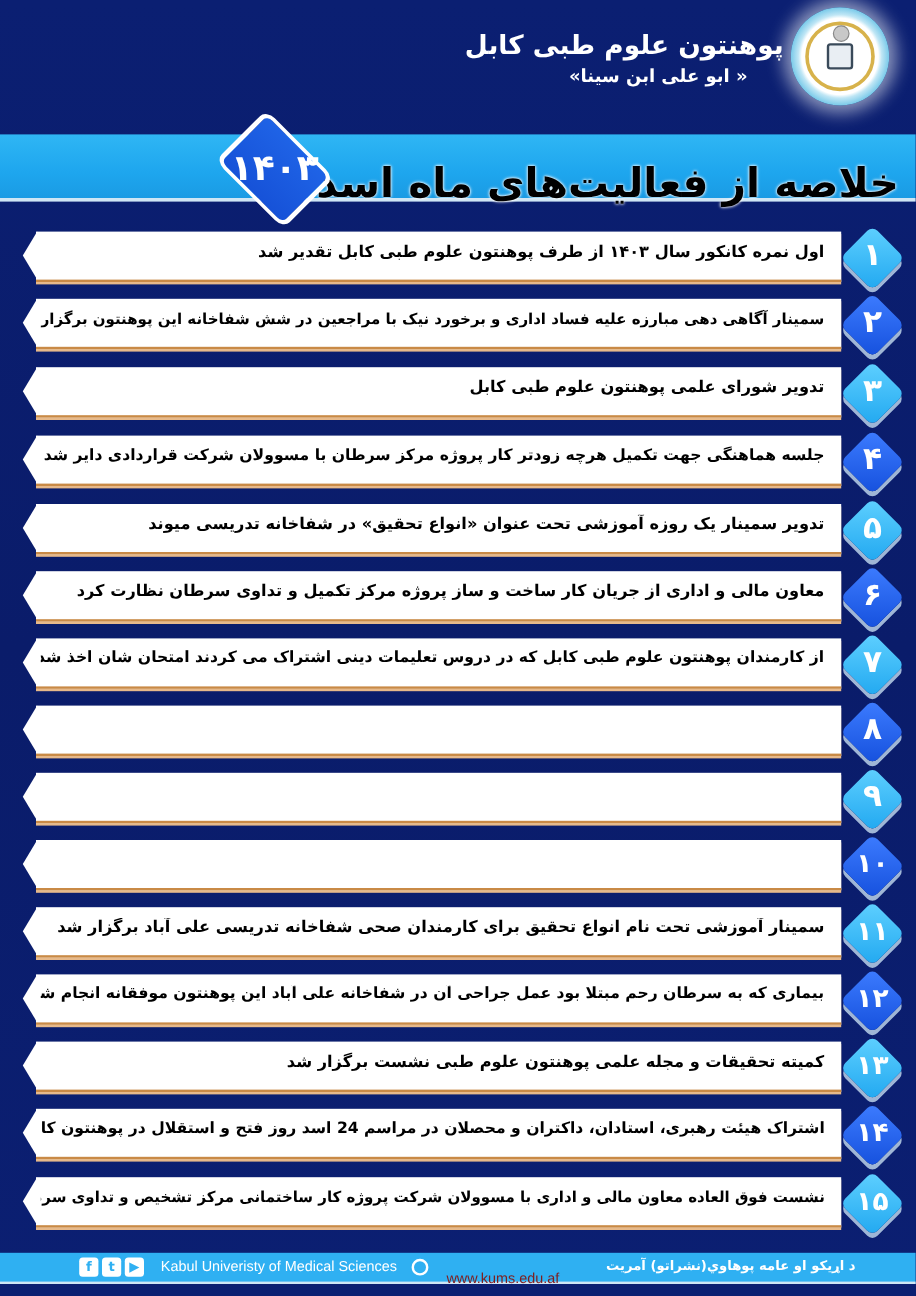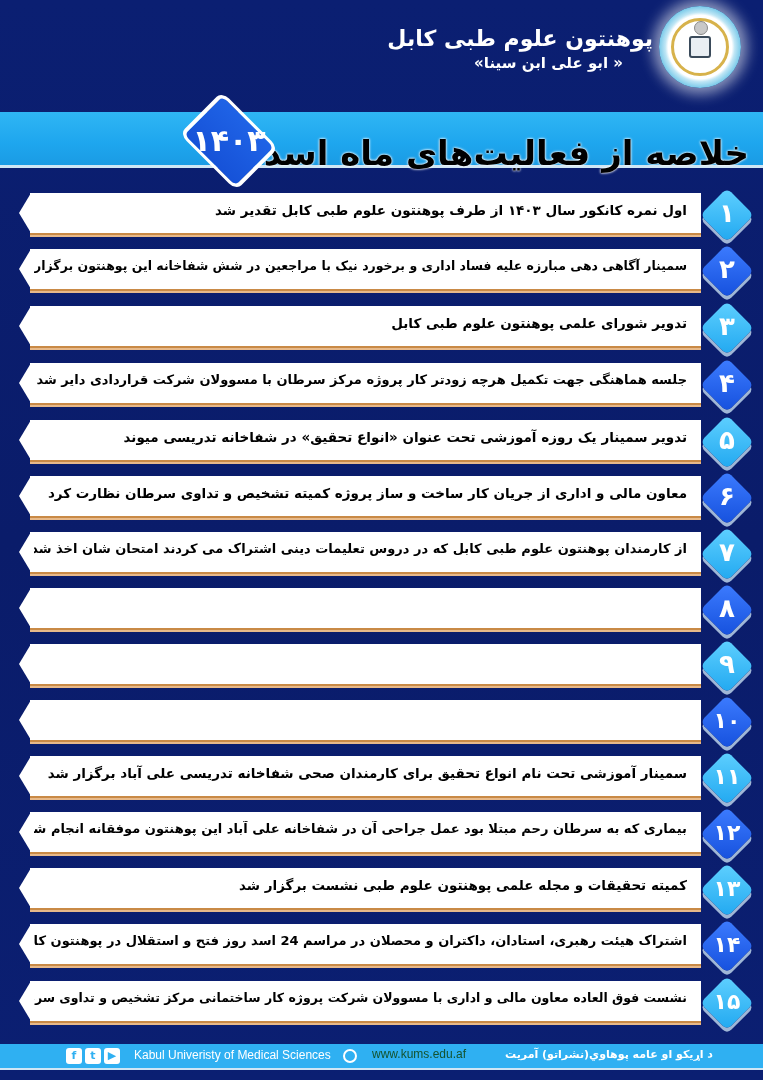--- a/index.html
+++ b/index.html
@@ -124,21 +124,21 @@
   }
   .footer .name {
     position: absolute; left: 134px; top: 4px; color: #fff; font-size: 12px;
     font-family: "Liberation Sans", sans-serif; white-space: nowrap;
   }
   .footer .globe {
     position: absolute; left: 343px; top: 5px; width: 14px; height: 14px; border-radius: 50%;
     border: 2px solid #fff; box-sizing: border-box;
   }
   .footer .web {
-    position: absolute; left: 372px; top: 3px; color: #14532d; font-size: 12px;
+    position: absolute; left: 372px; top: 14px; color: #7f1d1d; font-size: 12px;
     font-family: "Liberation Sans", sans-serif; white-space: nowrap;
   }
   .footer .dept {
     position: absolute; right: 50px; top: 4px; color: #fff; font-size: 11px; font-weight: bold;
     direction: rtl; white-space: nowrap;
   }
 </style>
 </head>
 <body>
 
@@ -204,21 +204,21 @@
       <div class="bar"></div>
       <div class="text">تدویر سمینار یک روزه آموزشی تحت عنوان «انواع تحقیق» در شفاخانه تدریسی میوند</div>
       <div class="num-wrap">
           <div class="num-diamond"></div>
           <div class="num">۵</div>
         </div>
     </div>
     <div class="item dark" style="top:472px">
       <div class="arrow"></div>
       <div class="bar"></div>
-      <div class="text">معاون مالی و اداری از جریان کار ساخت و ساز پروژه کمیته تشخیص و تداوی سرطان نظارت کرد</div>
+      <div class="text">معاون مالی و اداری از جریان کار ساخت و ساز پروژه مرکز تکمیل و تداوی سرطان نظارت کرد</div>
       <div class="num-wrap">
           <div class="num-diamond"></div>
           <div class="num">۶</div>
         </div>
     </div>
     <div class="item" style="top:528px">
       <div class="arrow"></div>
       <div class="bar"></div>
       <div class="text" style="font-size:13px">از کارمندان پوهنتون علوم طبی کابل که در دروس تعلیمات دینی اشتراک می کردند امتحان شان اخذ شد</div>
       <div class="num-wrap">

